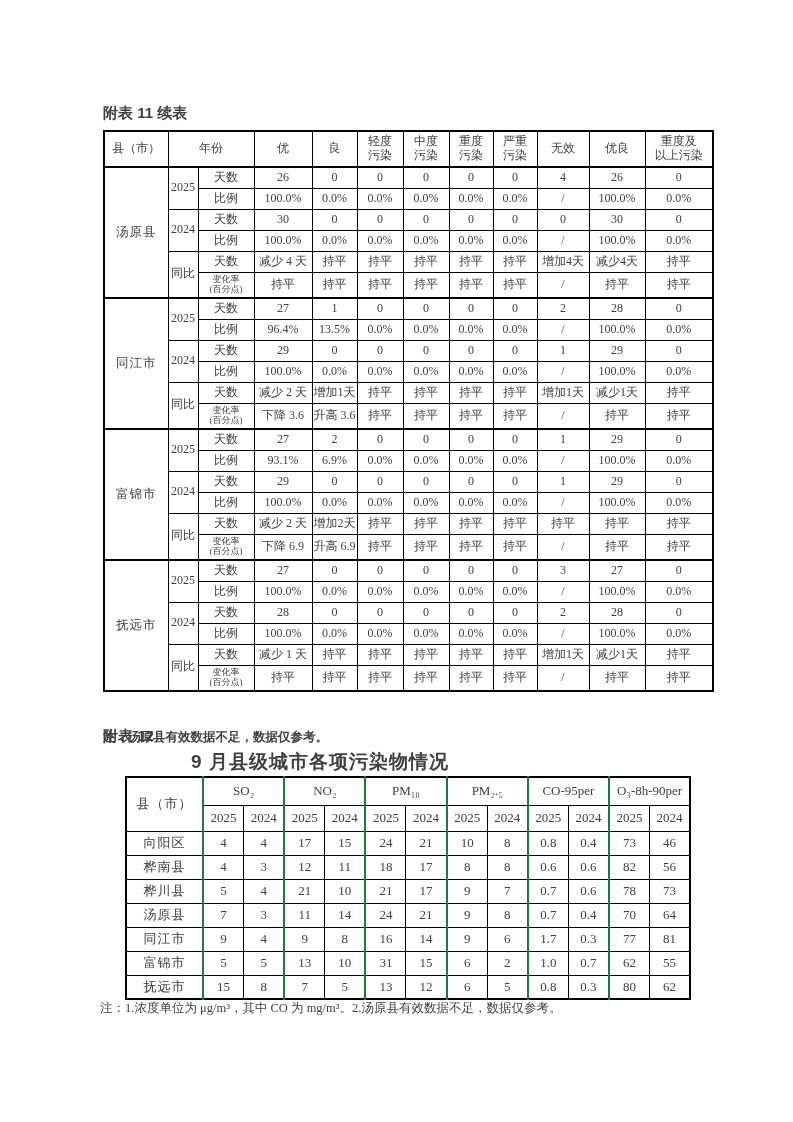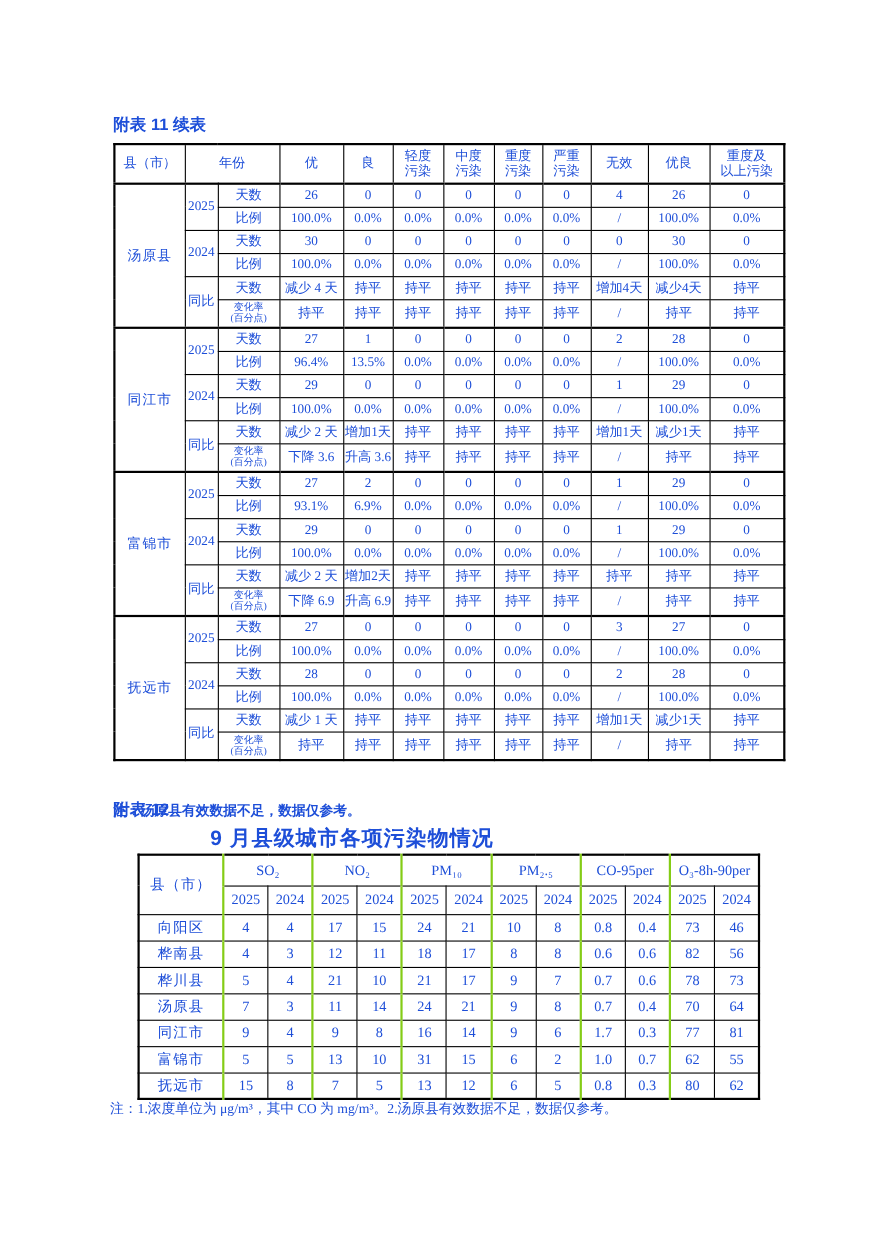--- a/index.html
+++ b/index.html
@@ -2,21 +2,21 @@
 <html><head>
 <meta charset="utf-8">
 <style>
   * { box-sizing: border-box; margin: 0; padding: 0; }
   html, body { background: #ffffff; }
   .page {
     position: relative;
     width: 793px;
     height: 1122px;
     background: #ffffff;
-    color: #1d4ed8;
+    color: #404040;
     font-family: "Liberation Serif", "DejaVu Serif", serif;
     overflow: hidden;
   }
   .caption {
     position: absolute;
     font-family: "Liberation Sans", "DejaVu Sans", sans-serif;
     font-weight: bold;
     font-size: 15px;
   }
   .t11-caption { left: 103px; top: 104px; }
@@ -85,21 +85,21 @@
     text-align: center;
     vertical-align: middle;
     font-size: 13px;
     font-weight: normal;
     padding: 0 1px;
     overflow: hidden;
   }
   #table12 tr.h1 { height: 28px; }
   #table12 tr.h2 { height: 26px; }
   #table12 tbody tr { height: 24px; }
-  #table12 .grp { border-left: 2px solid #84cc16; }
+  #table12 .grp { border-left: 2px solid #15803d; }
   #table12 .cityc, #table12 .city-h { letter-spacing: 1px; }
 </style>
 </head>
 <body>
 
 <div class="page">
 
   <div class="caption t11-caption">附表 11 续表</div>
 
   <table id="table11">

